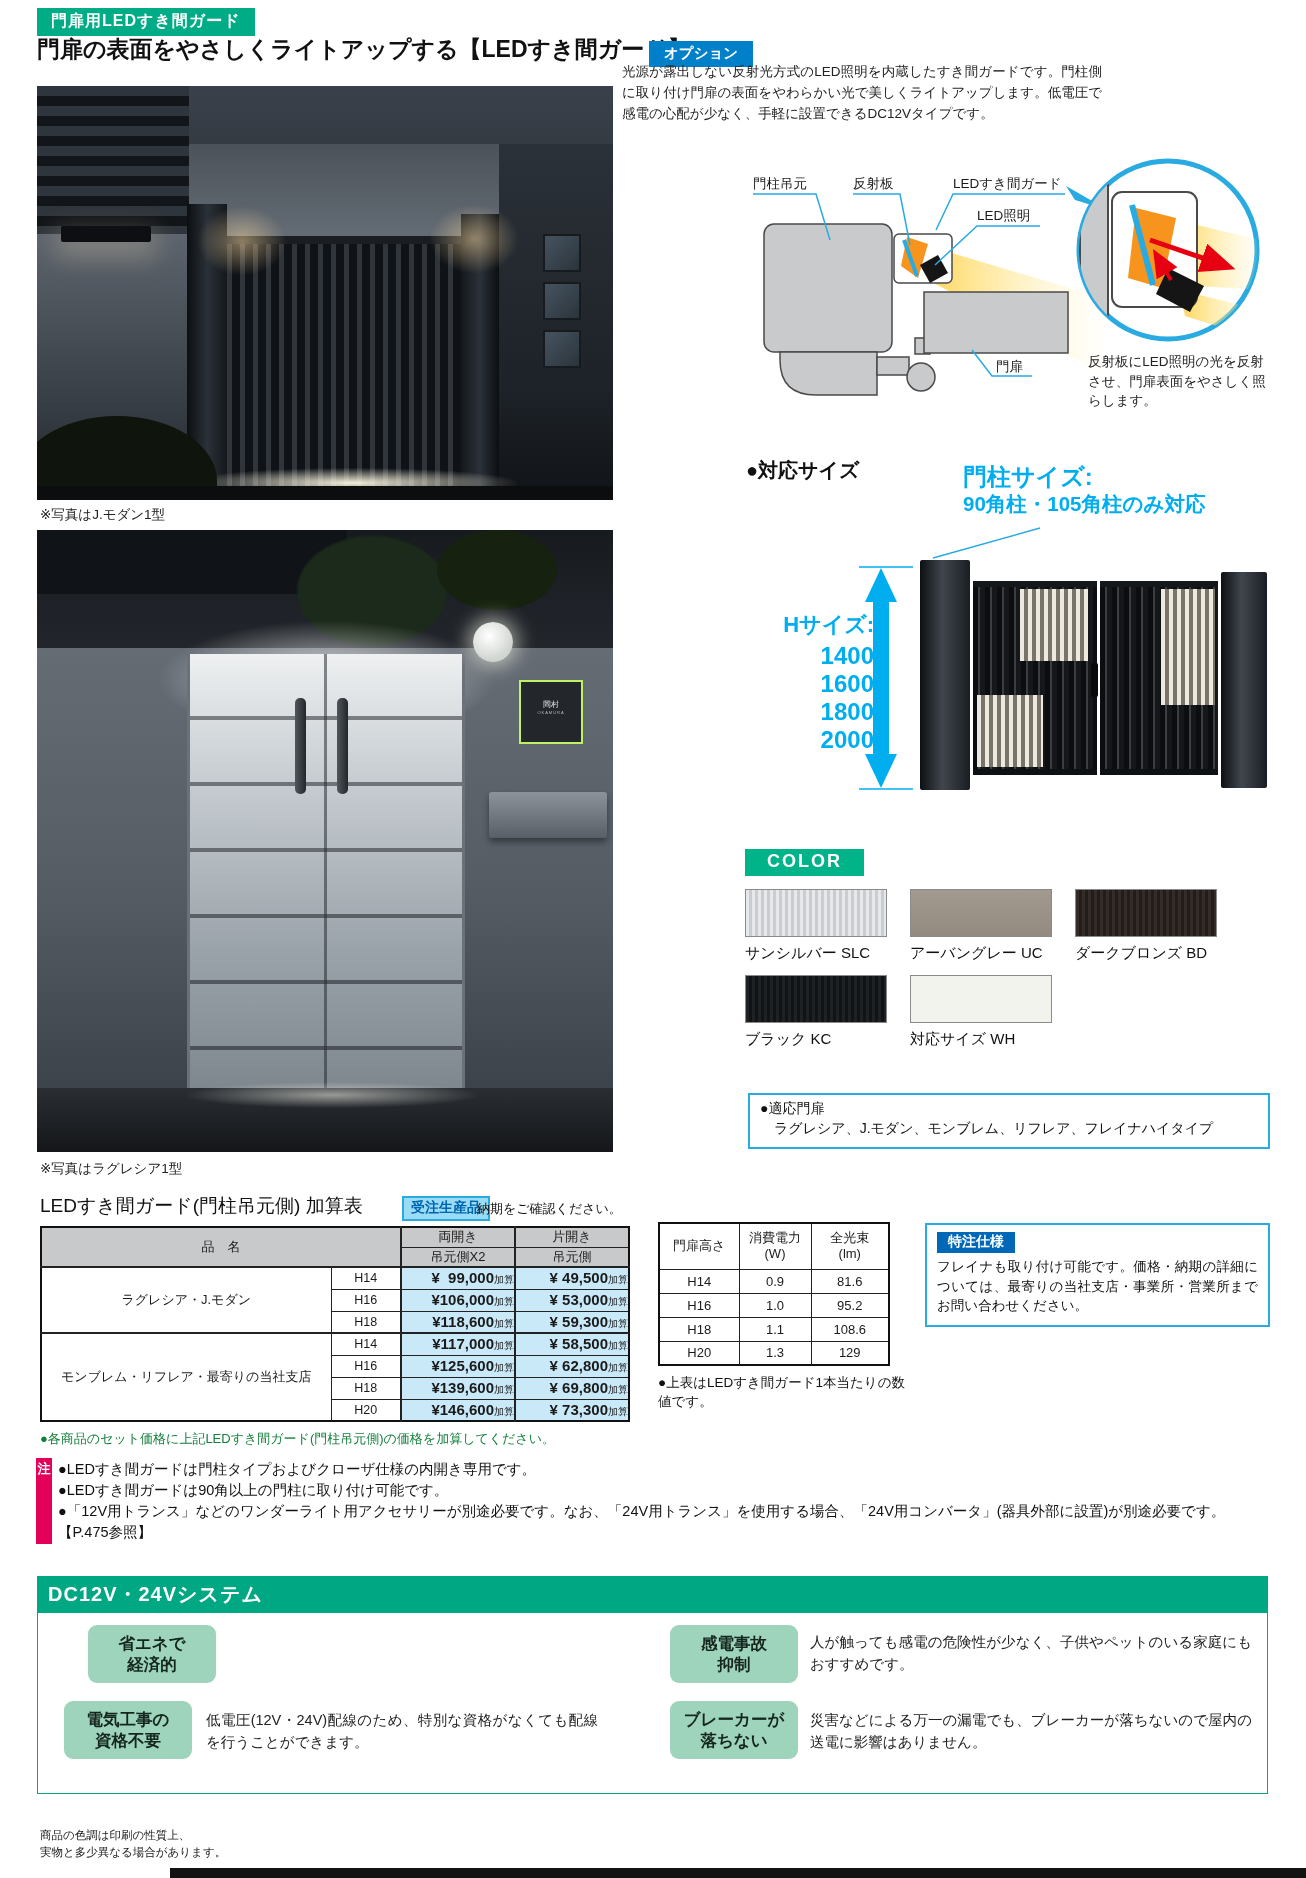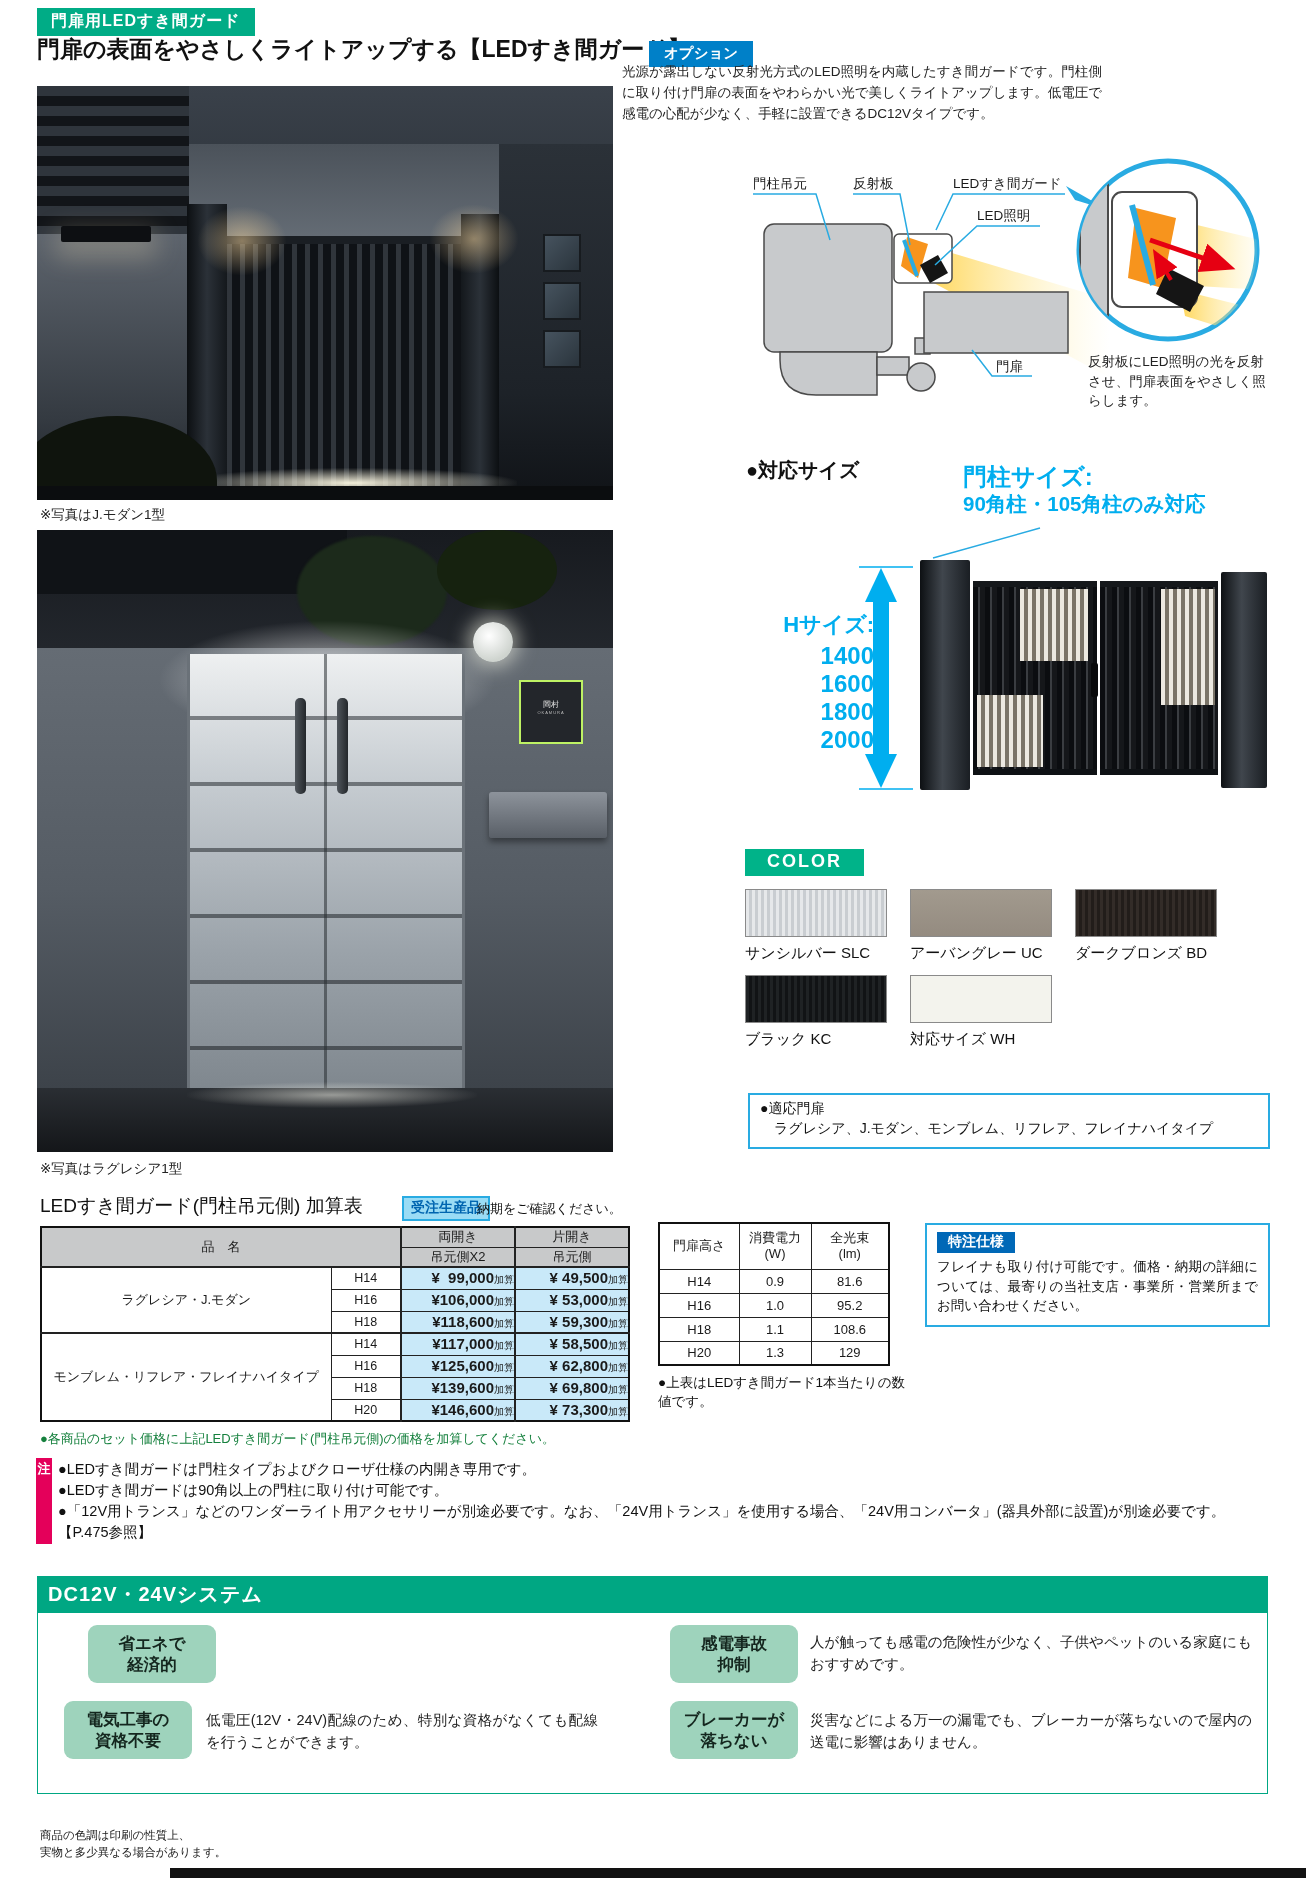--- a/index.html
+++ b/index.html
@@ -354,21 +354,21 @@
           <td class="h">H16</td>
           <td class="pc bl"><b>¥106,000</b><small>加算</small></td>
           <td class="pc bl"><b>¥ 53,000</b><small>加算</small></td>
         </tr>
         <tr>
           <td class="h">H18</td>
           <td class="pc bl"><b>¥118,600</b><small>加算</small></td>
           <td class="pc bl"><b>¥ 59,300</b><small>加算</small></td>
         </tr>
         <tr class="bt">
-          <td rowspan="4">モンブレム・リフレア・フレイナハイタイプ</td>
+          <td rowspan="4">モンブレム・リフレア・最寄りの当社支店</td>
           <td class="h">H14</td>
           <td class="pc bl"><b>¥117,000</b><small>加算</small></td>
           <td class="pc bl"><b>¥ 58,500</b><small>加算</small></td>
         </tr>
         <tr>
           <td class="h">H16</td>
           <td class="pc bl"><b>¥125,600</b><small>加算</small></td>
           <td class="pc bl"><b>¥ 62,800</b><small>加算</small></td>
         </tr>
         <tr>

